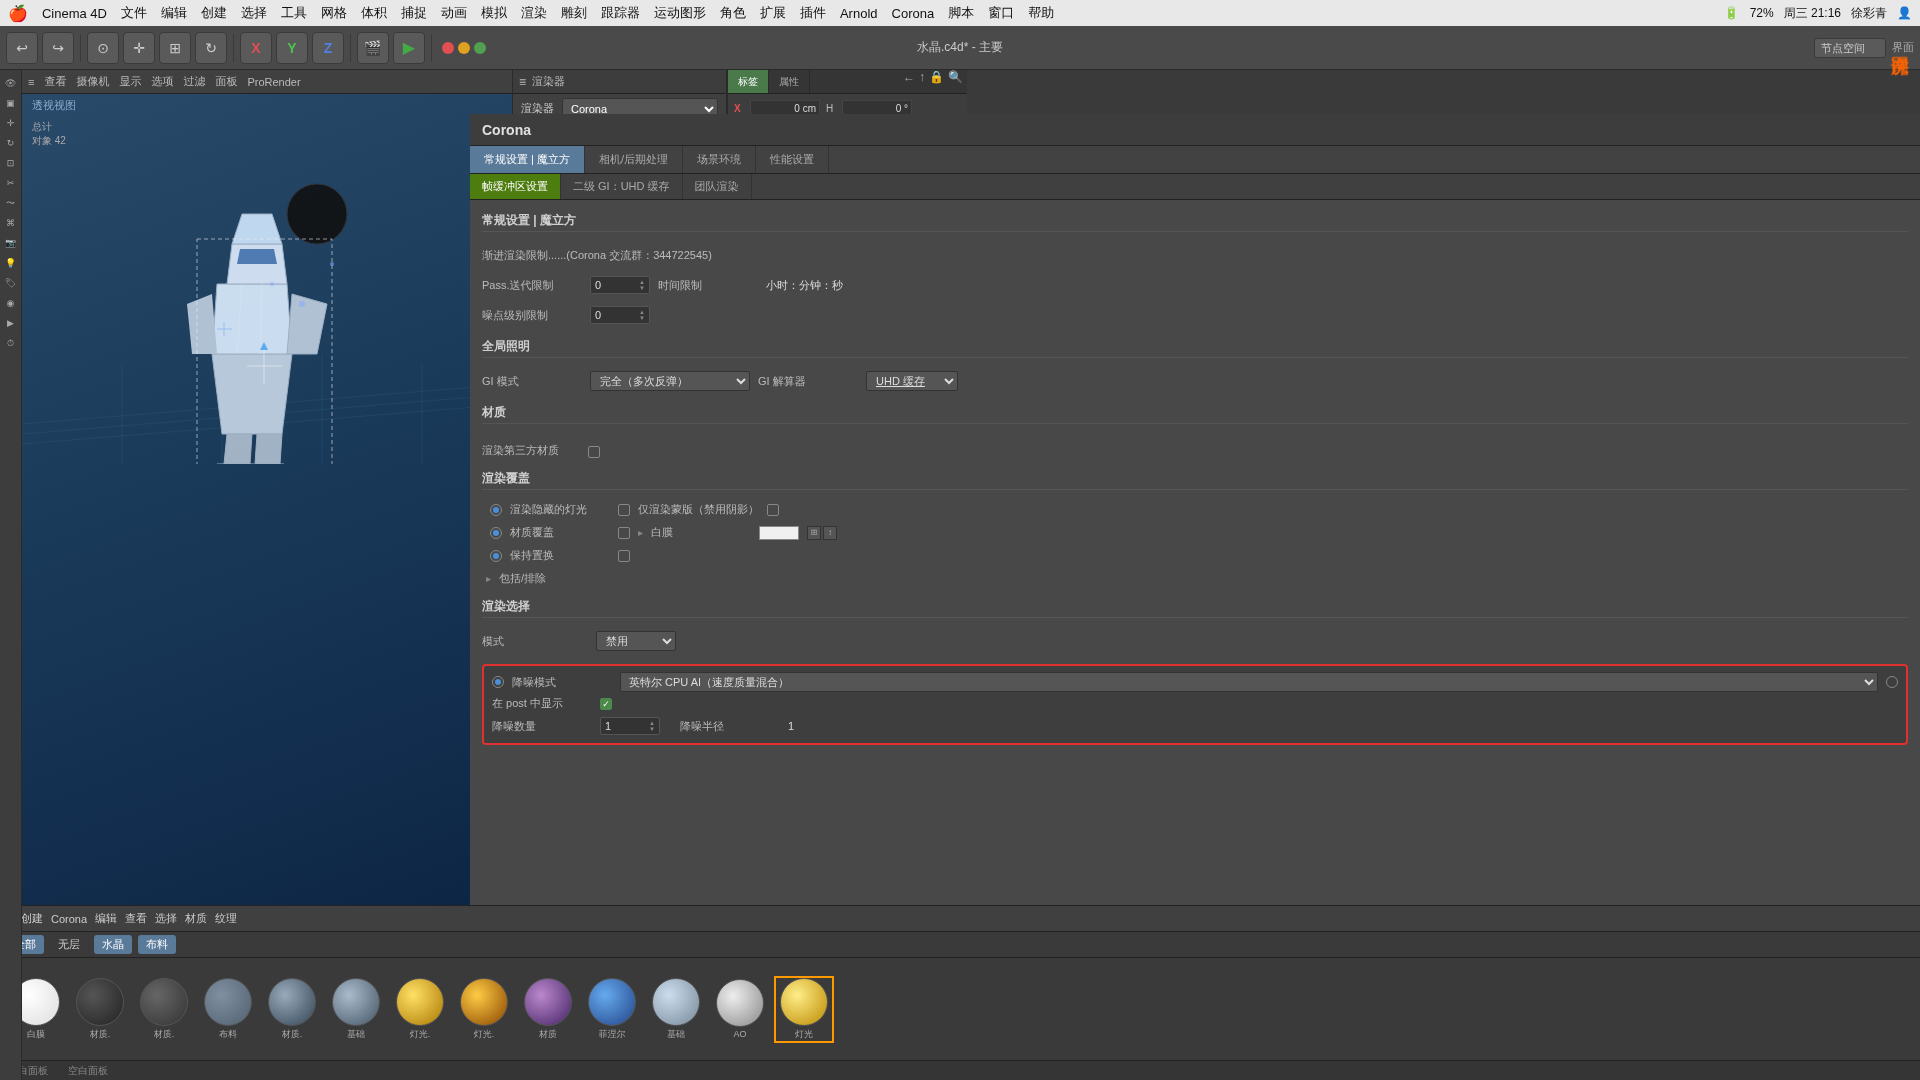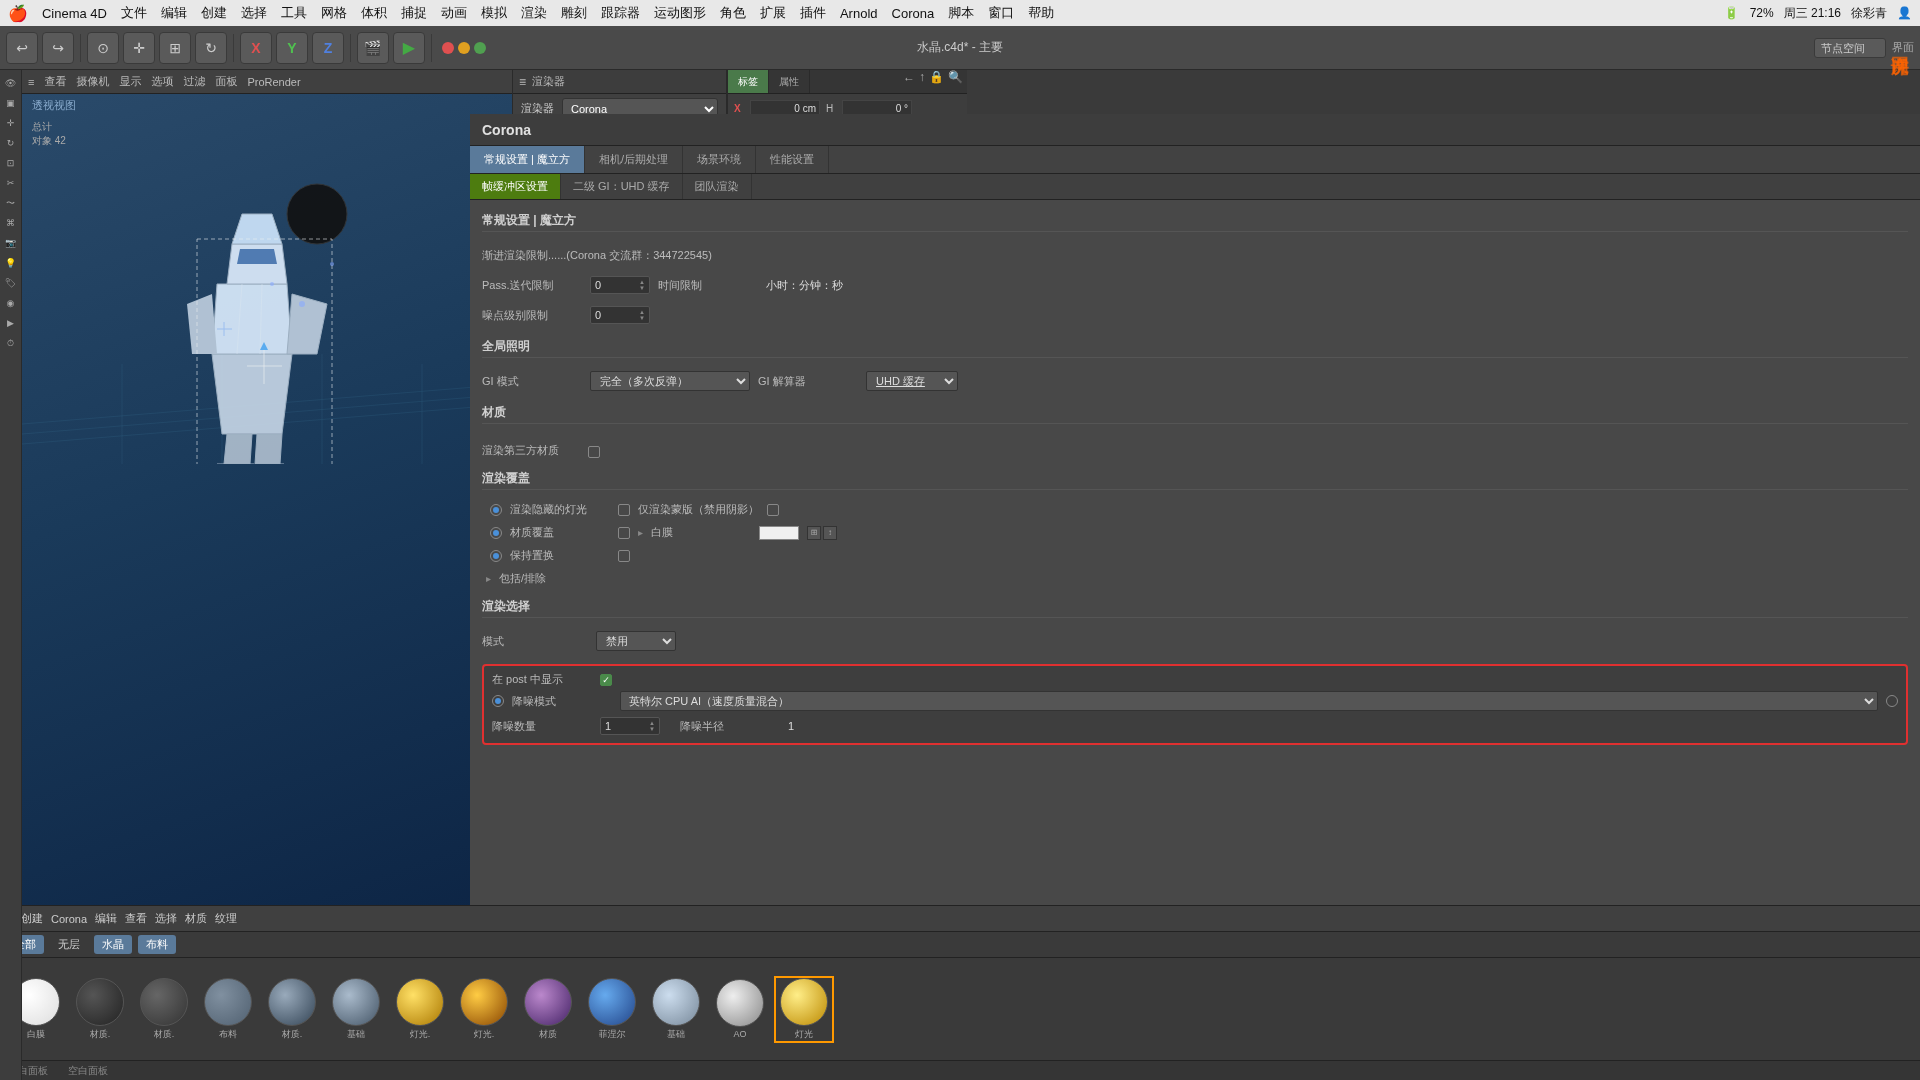--- a/index.html
+++ b/index.html
@@ -1024,30 +1024,30 @@
       <div class="section-title">渲染选择</div>
       <div class="setting-row">
         <span class="setting-label">模式</span>
         <select class="combo-select" style="width:80px;margin-left:6px;">
           <option>禁用</option>
         </select>
       </div>
 
       <div id="denoise-section">
         <div class="denoise-row">
-          <span class="setting-label">在 post 中显示</span>
-          <div class="checkbox-item checked">✓</div>
-        </div>
-        <div class="denoise-row">
           <div class="radio-circle selected"></div>
           <span class="setting-label">降噪模式</span>
           <select class="denoise-mode-select">
             <option>英特尔 CPU AI（速度质量混合）</option>
           </select>
           <div class="radio-circle"></div>
+        </div>
+        <div class="denoise-row">
+          <span class="setting-label">在 post 中显示</span>
+          <div class="checkbox-item checked">✓</div>
         </div>
 
         <div style="display:flex;gap:20px;margin-top:2px;">
           <div class="setting-row">
             <span class="setting-label">降噪数量</span>
             <div class="spin-input">
               <span>1</span>
               <div class="spin-arrows">
                 <span class="spin-arr">▲</span>
                 <span class="spin-arr">▼</span>

